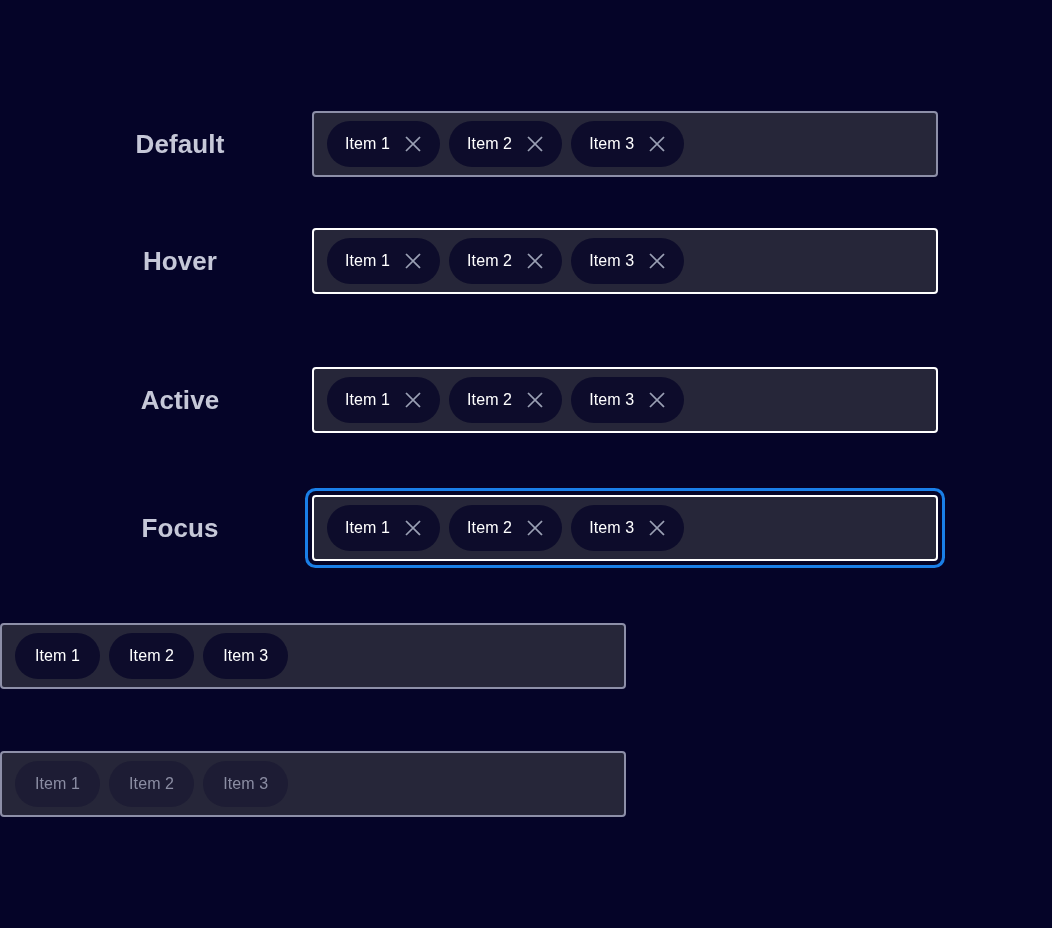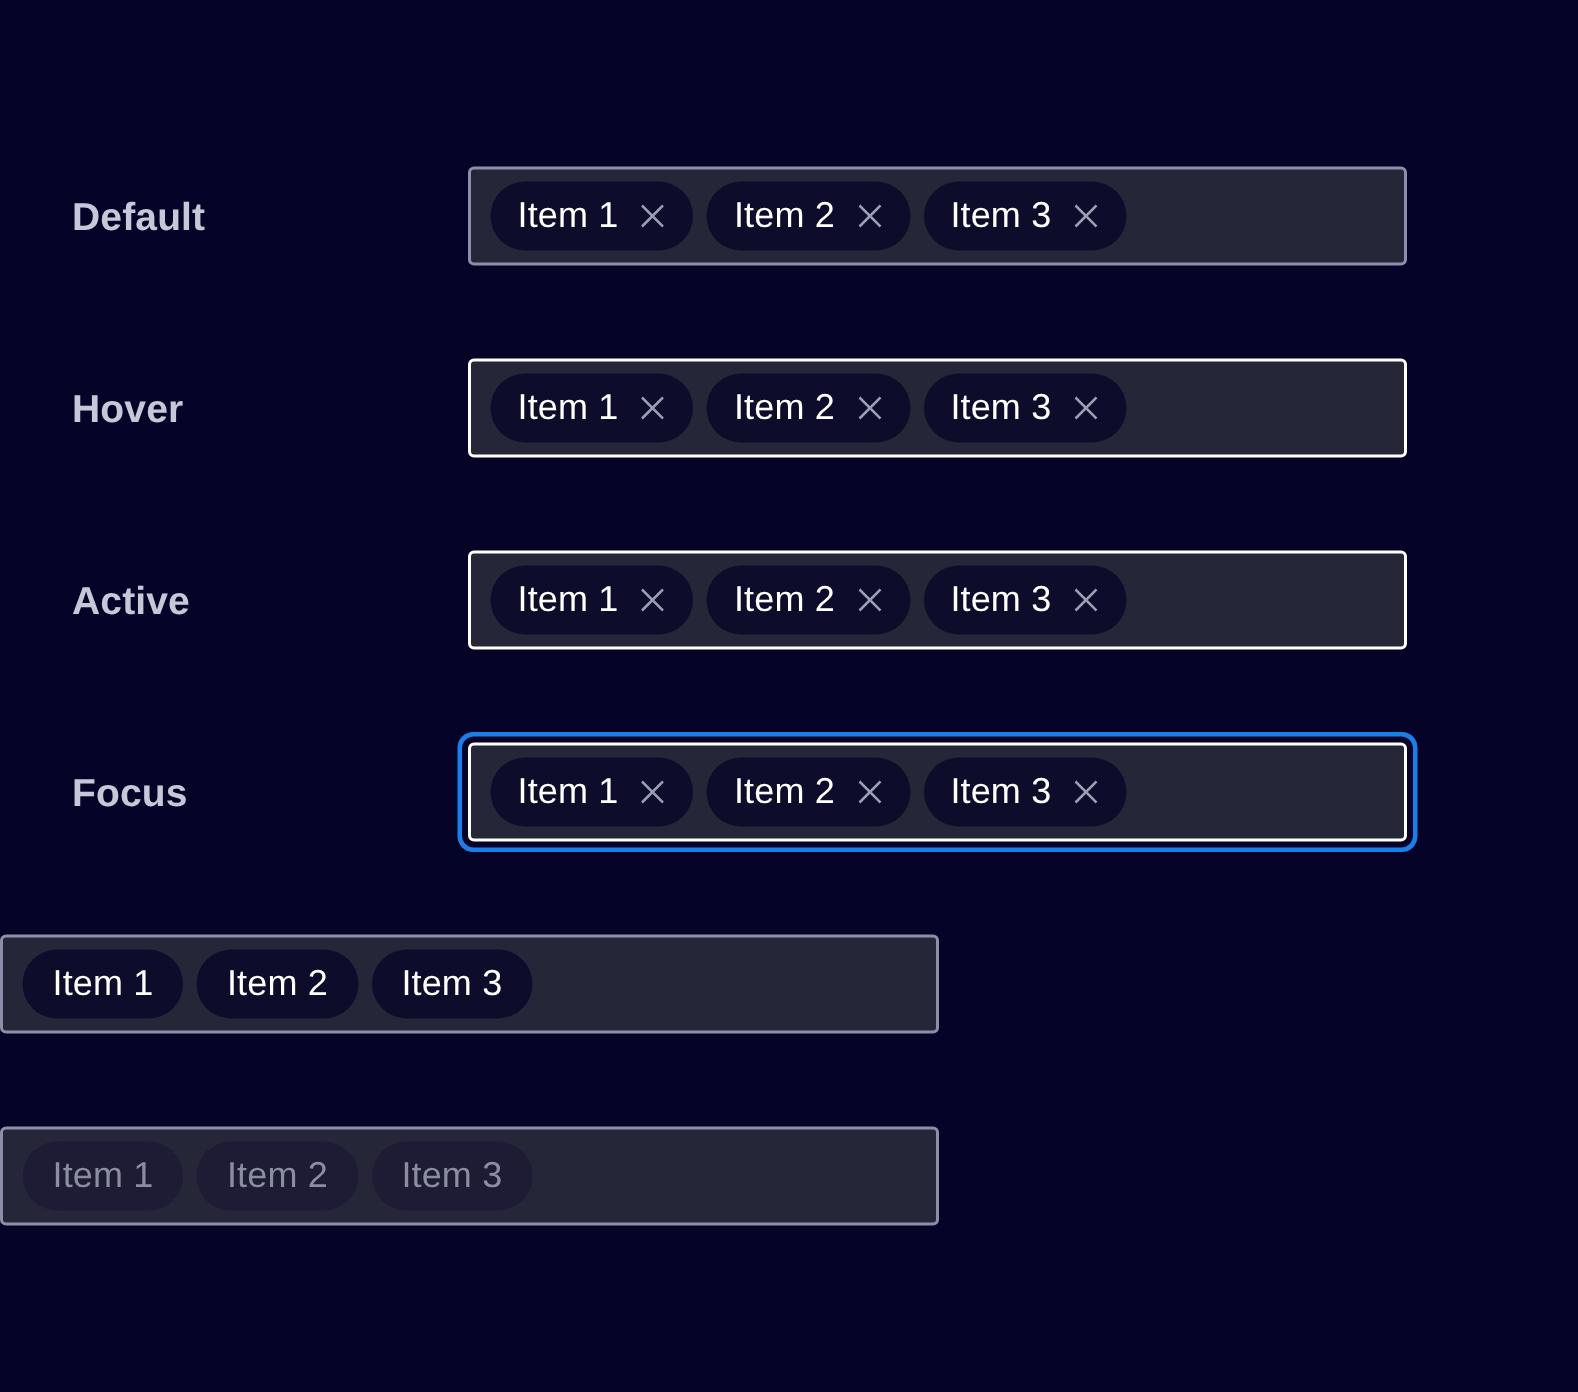--- a/index.html
+++ b/index.html
@@ -35,20 +35,21 @@
     align-items:center;
   }
   .row-label{
     width:312px;
     padding-left:48px;
     font-size:26px;
     font-weight:bold;
     color:var(--label-color);
     letter-spacing:0.1px;
     white-space:nowrap;
+    text-align:center;
   }
   .field-wrap{
     position:relative;
     width:626px;
     display:flex;
     align-items:center;
   }
   .field{
     position:relative;
     width:626px;
@@ -71,21 +72,21 @@
     height:46px;
     background:var(--chip-bg);
     border-radius:23px;
     display:inline-flex;
     align-items:center;
     gap:14px;
     padding:0 18px;
     white-space:nowrap;
   }
   .chip-label{
-    font-size:24px;
+    font-size:16px;
     color:var(--chip-text);
     line-height:1;
     letter-spacing:0.1px;
   }
   .chip-x{
     width:18px;height:18px;
     display:inline-flex;
     align-items:center;justify-content:center;
     flex:none;
   }
@@ -125,21 +126,21 @@
             <span class="chip-label">Item 3</span>
             <span class="chip-x">
               <svg width="18" height="18" viewBox="0 0 18 18" aria-hidden="true">
                 <path d="M2.6 2.6 L15.4 15.4 M15.4 2.6 L2.6 15.4" stroke="#9aa0b4" stroke-width="1.7" stroke-linecap="square" fill="none"></path>
               </svg>
             </span>
           </div>
         </div>
       </div>
     </div>
-    <div class="row" style="top: 239px; height: 66px;">
+    <div class="row" style="top: 228px; height: 66px;">
       <div class="row-label">Hover</div>
       <div class="field-wrap">
         <div class="field strong">
           <div class="chip">
             <span class="chip-label">Item 1</span>
             <span class="chip-x">
               <svg width="18" height="18" viewBox="0 0 18 18" aria-hidden="true">
                 <path d="M2.6 2.6 L15.4 15.4 M15.4 2.6 L2.6 15.4" stroke="#9aa0b4" stroke-width="1.7" stroke-linecap="square" fill="none"></path>
               </svg>
             </span>

